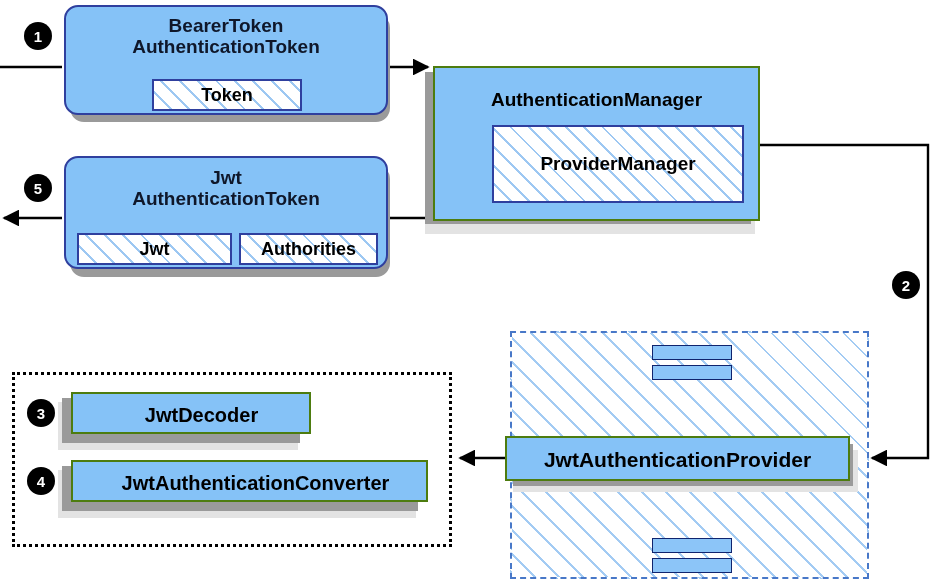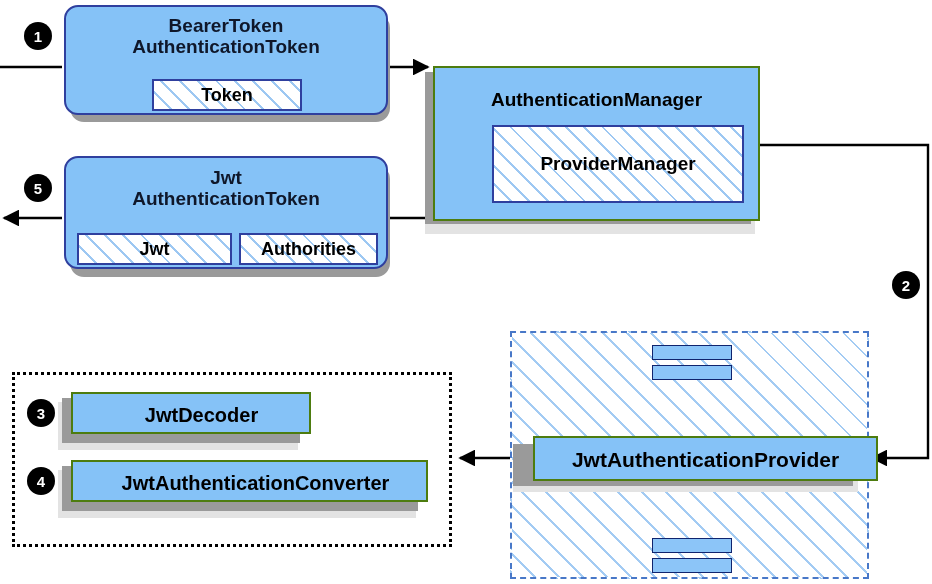--- a/index.html
+++ b/index.html
@@ -174,21 +174,21 @@
   <div class="hatch-zone" style="left:510px;top:331px;width:359px;height:248px;"></div>
 
   <div class="bar" style="left:652px;top:345px;width:80px;height:15px;"></div>
   <div class="bar" style="left:652px;top:365px;width:80px;height:15px;"></div>
 
   <div class="bar" style="left:652px;top:538px;width:80px;height:15px;"></div>
   <div class="bar" style="left:652px;top:558px;width:80px;height:15px;"></div>
 
   <div class="shadow-pale" style="left:513px;top:450px;width:345px;height:42px;"></div>
   <div class="shadow-soft" style="left:513px;top:444px;width:340px;height:42px;"></div>
-  <div class="sq-card" style="left:533px;top:436px;width:345px;height:45px;">
+  <div class="sq-card" style="left:505px;top:436px;width:345px;height:45px;">
     <div class="title" style="top:10px;font-size:21px;">JwtAuthenticationProvider</div>
   </div>
 
   <div class="bullet" style="left:893px;top:272px;">2</div>
 
   <div class="dotted-zone" style="left:12px;top:372px;width:440px;height:175px;"></div>
 
   <div class="shadow-pale" style="left:58px;top:402px;width:240px;height:48px;"></div>
   <div class="shadow-soft" style="left:62px;top:398px;width:238px;height:45px;"></div>
   <div class="sq-card" style="left:71px;top:392px;width:240px;height:42px;">

